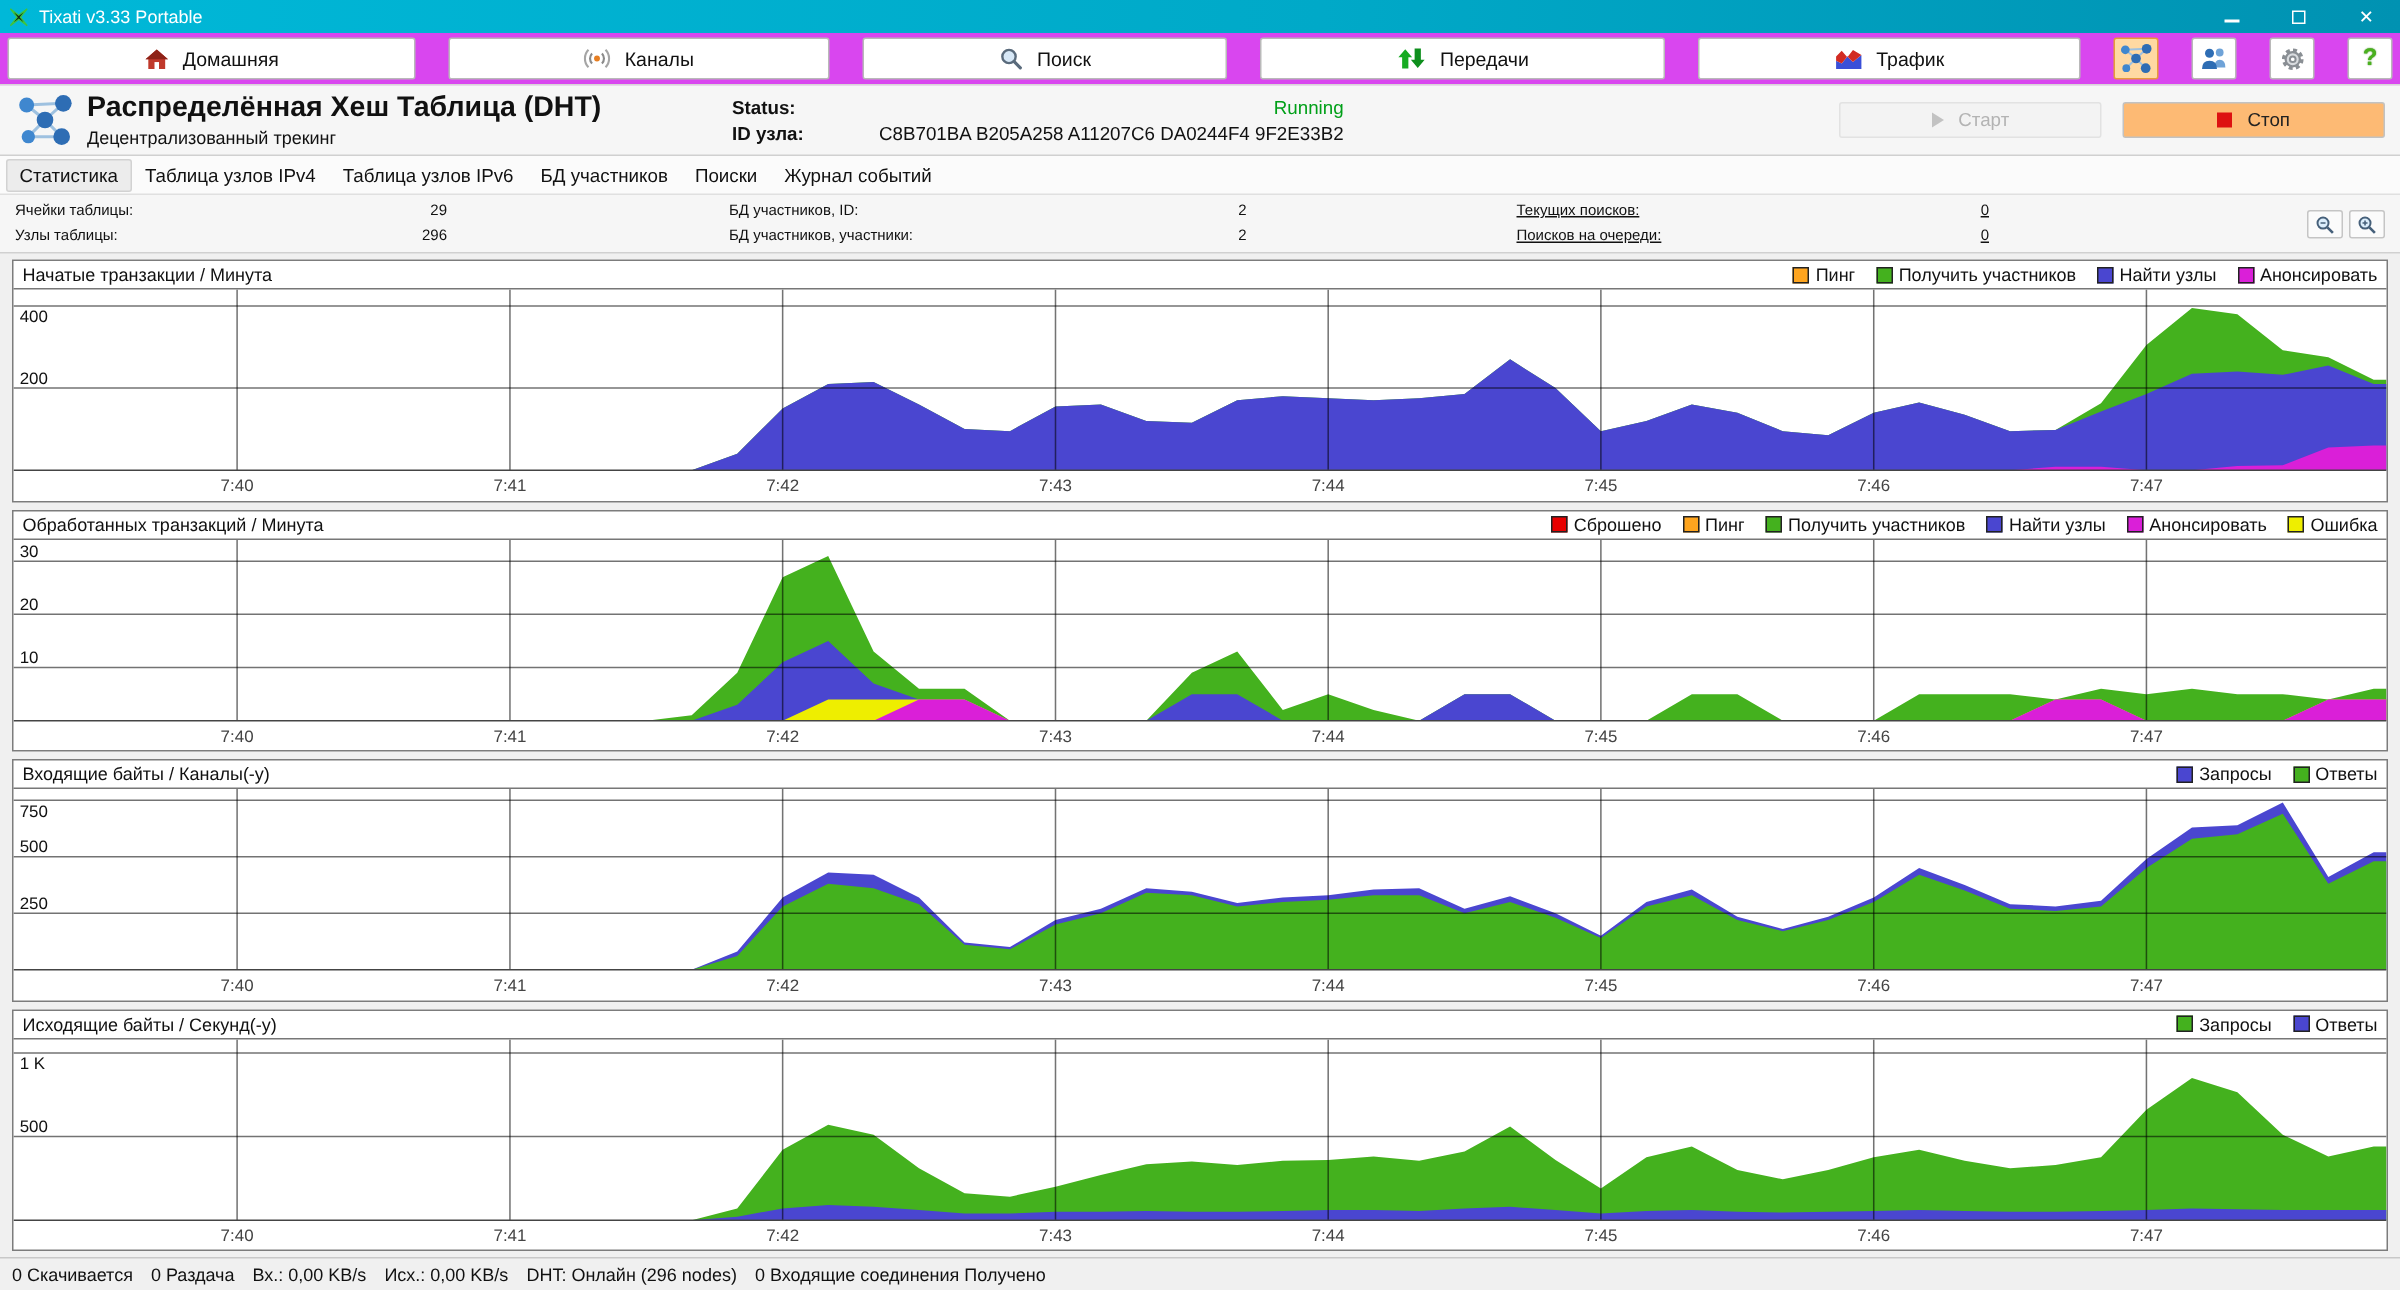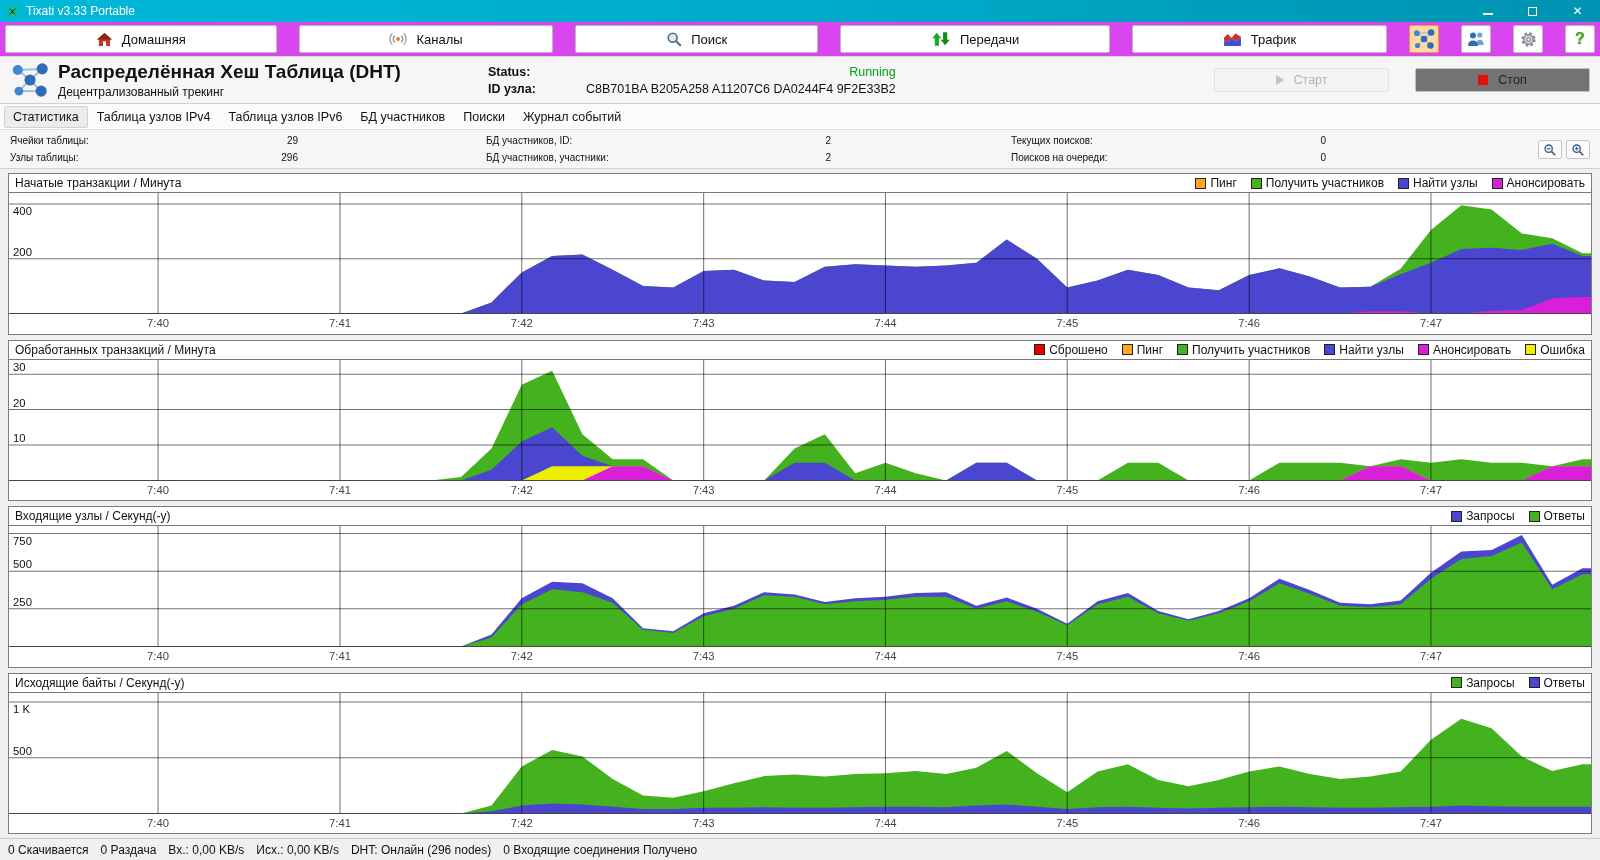--- a/index.html
+++ b/index.html
@@ -44,46 +44,46 @@
     height:47px; flex:0 0 47px; display:flex; align-items:center;
     background:#f6f6f6; border-bottom:1px solid #d0d0d0; padding:0 10px;
   }
   .hdr-icon { width:40px; height:40px; }
   .hdr-titles { margin-left:8px; width:430px; }
   .hdr-title { font-size:19px; font-weight:bold; }
   .hdr-sub { font-size:12px; margin-top:2px; }
   .hdr-status { display:grid; grid-template-columns:70px auto; column-gap:28px; row-gap:3px; font-size:12.5px; }
   .hdr-status .lbl { font-weight:bold; }
   #status-value { color:#00a018; }
-  .hdr-btns { margin-left:auto; display:flex; gap:26px;justify-content:flex-end; }
+  .hdr-btns { margin-left:auto; display:flex; gap:14px;justify-content:flex-end; }
   .ctl-btn {
     width:175px; height:24px; display:flex; align-items:center; justify-content:center; gap:10px;
     font-size:12.5px; border-radius:2px; font-family:"Liberation Sans", sans-serif;
   }
   .ctl-btn.disabled { background:#f3f3f3; border:1px solid #e2e2e2; color:#b3b3b3; }
-  .ctl-btn.stop { background:#737373; border:1px solid #c2c2c2; color:#222; }
+  .ctl-btn.stop { background:#fdba74; border:1px solid #c2c2c2; color:#222; }
   .tri { width:0; height:0; border-top:5px solid transparent; border-bottom:5px solid transparent; border-left:8px solid #c2c2c2; }
   .sq { width:10px; height:10px; background:#dd1111; }
   
   .tabs {
     height:26px; flex:0 0 26px; display:flex; align-items:center; background:#fbfbfb;
     border-bottom:1px solid #e0e0e0; padding-left:4px; font-size:12.5px;
   }
   .tab { padding:4px 9px; cursor:default; }
   .tab.active { background:#ececec; border:1px solid #d2d2d2; border-radius:2px; padding:3px 8px; }
   
   .stats {
     height:39px; flex:0 0 39px; position:relative; display:flex; align-items:center;
     background:#f6f6f6; border-bottom:1px solid #d0d0d0; padding:2px 10px; font-size:10px;
   }
   .stat-col { display:flex; flex-direction:column; justify-content:space-around; height:100%; }
   .stat-row { display:flex; justify-content:space-between; }
   .stat-col.c1 { width:288px; }
   .stat-col.c2 { width:345px; margin-left:188px; }
-  .stat-col.c3 { width:315px; margin-left:180px; }
+  .stat-col.c3 { width:315px; margin-left:180px;text-decoration:underline; }
   .zoom-btns { position:absolute; right:10px; top:10px; display:flex; gap:4px; }
   .zoom-btn { width:24px; height:19px; background:#fbfbfb; border:1px solid #c5c5c5; border-radius:2px; display:flex; align-items:center; justify-content:center; }
   
   #charts { flex:1 1 auto; min-height:0; display:flex; flex-direction:column; gap:5px; padding:4px 8px; background:#f0f0f0; }
   .chart-panel { flex:1 1 0; min-height:0; background:#fff; border:1px solid #7c7c7c; display:flex; flex-direction:column; }
   .chart-head { flex:0 0 19px; display:flex; align-items:center; padding:0 6px; border-bottom:1px solid #777; }
   .chart-title { font-size:12px; }
   .chart-legend { margin-left:auto; display:flex; gap:14px; align-items:center; }
   .legend-item { display:flex; gap:4px; align-items:center; font-size:12px; }
   .legend-swatch { width:11px; height:11px; border:1px solid #222; display:inline-block; }
@@ -398,21 +398,21 @@
         <text x="4" y="81.7" font-size="11" fill="#111" font-family="Liberation Sans, sans-serif">10</text>
         <line x1="0" y1="49.4" x2="1542" y2="49.4" stroke="rgba(0,0,0,0.55)" stroke-width="1"></line>
         <text x="4" y="46.4" font-size="11" fill="#111" font-family="Liberation Sans, sans-serif">20</text>
         <line x1="0" y1="14.1" x2="1542" y2="14.1" stroke="rgba(0,0,0,0.55)" stroke-width="1"></line>
         <text x="4" y="11.1" font-size="11" fill="#111" font-family="Liberation Sans, sans-serif">30</text>
         <line x1="0" y1="120" x2="1542" y2="120" stroke="#444" stroke-width="1"></line>
       </svg>
     </div>
     <div class="chart-panel">
       <div class="chart-head">
-        <span class="chart-title">Входящие узлы / Секунд(-у)</span>
+        <span class="chart-title">Входящие байты / Каналы(-у)</span>
         <div class="chart-legend">
           <span class="legend-item">
             <span class="legend-swatch" style="background: rgb(74, 70, 208);"></span>
             <span class="legend-label">Запросы</span>
           </span>
           <span class="legend-item">
             <span class="legend-swatch" style="background: rgb(68, 177, 30);"></span>
             <span class="legend-label">Ответы</span>
           </span>
         </div>

